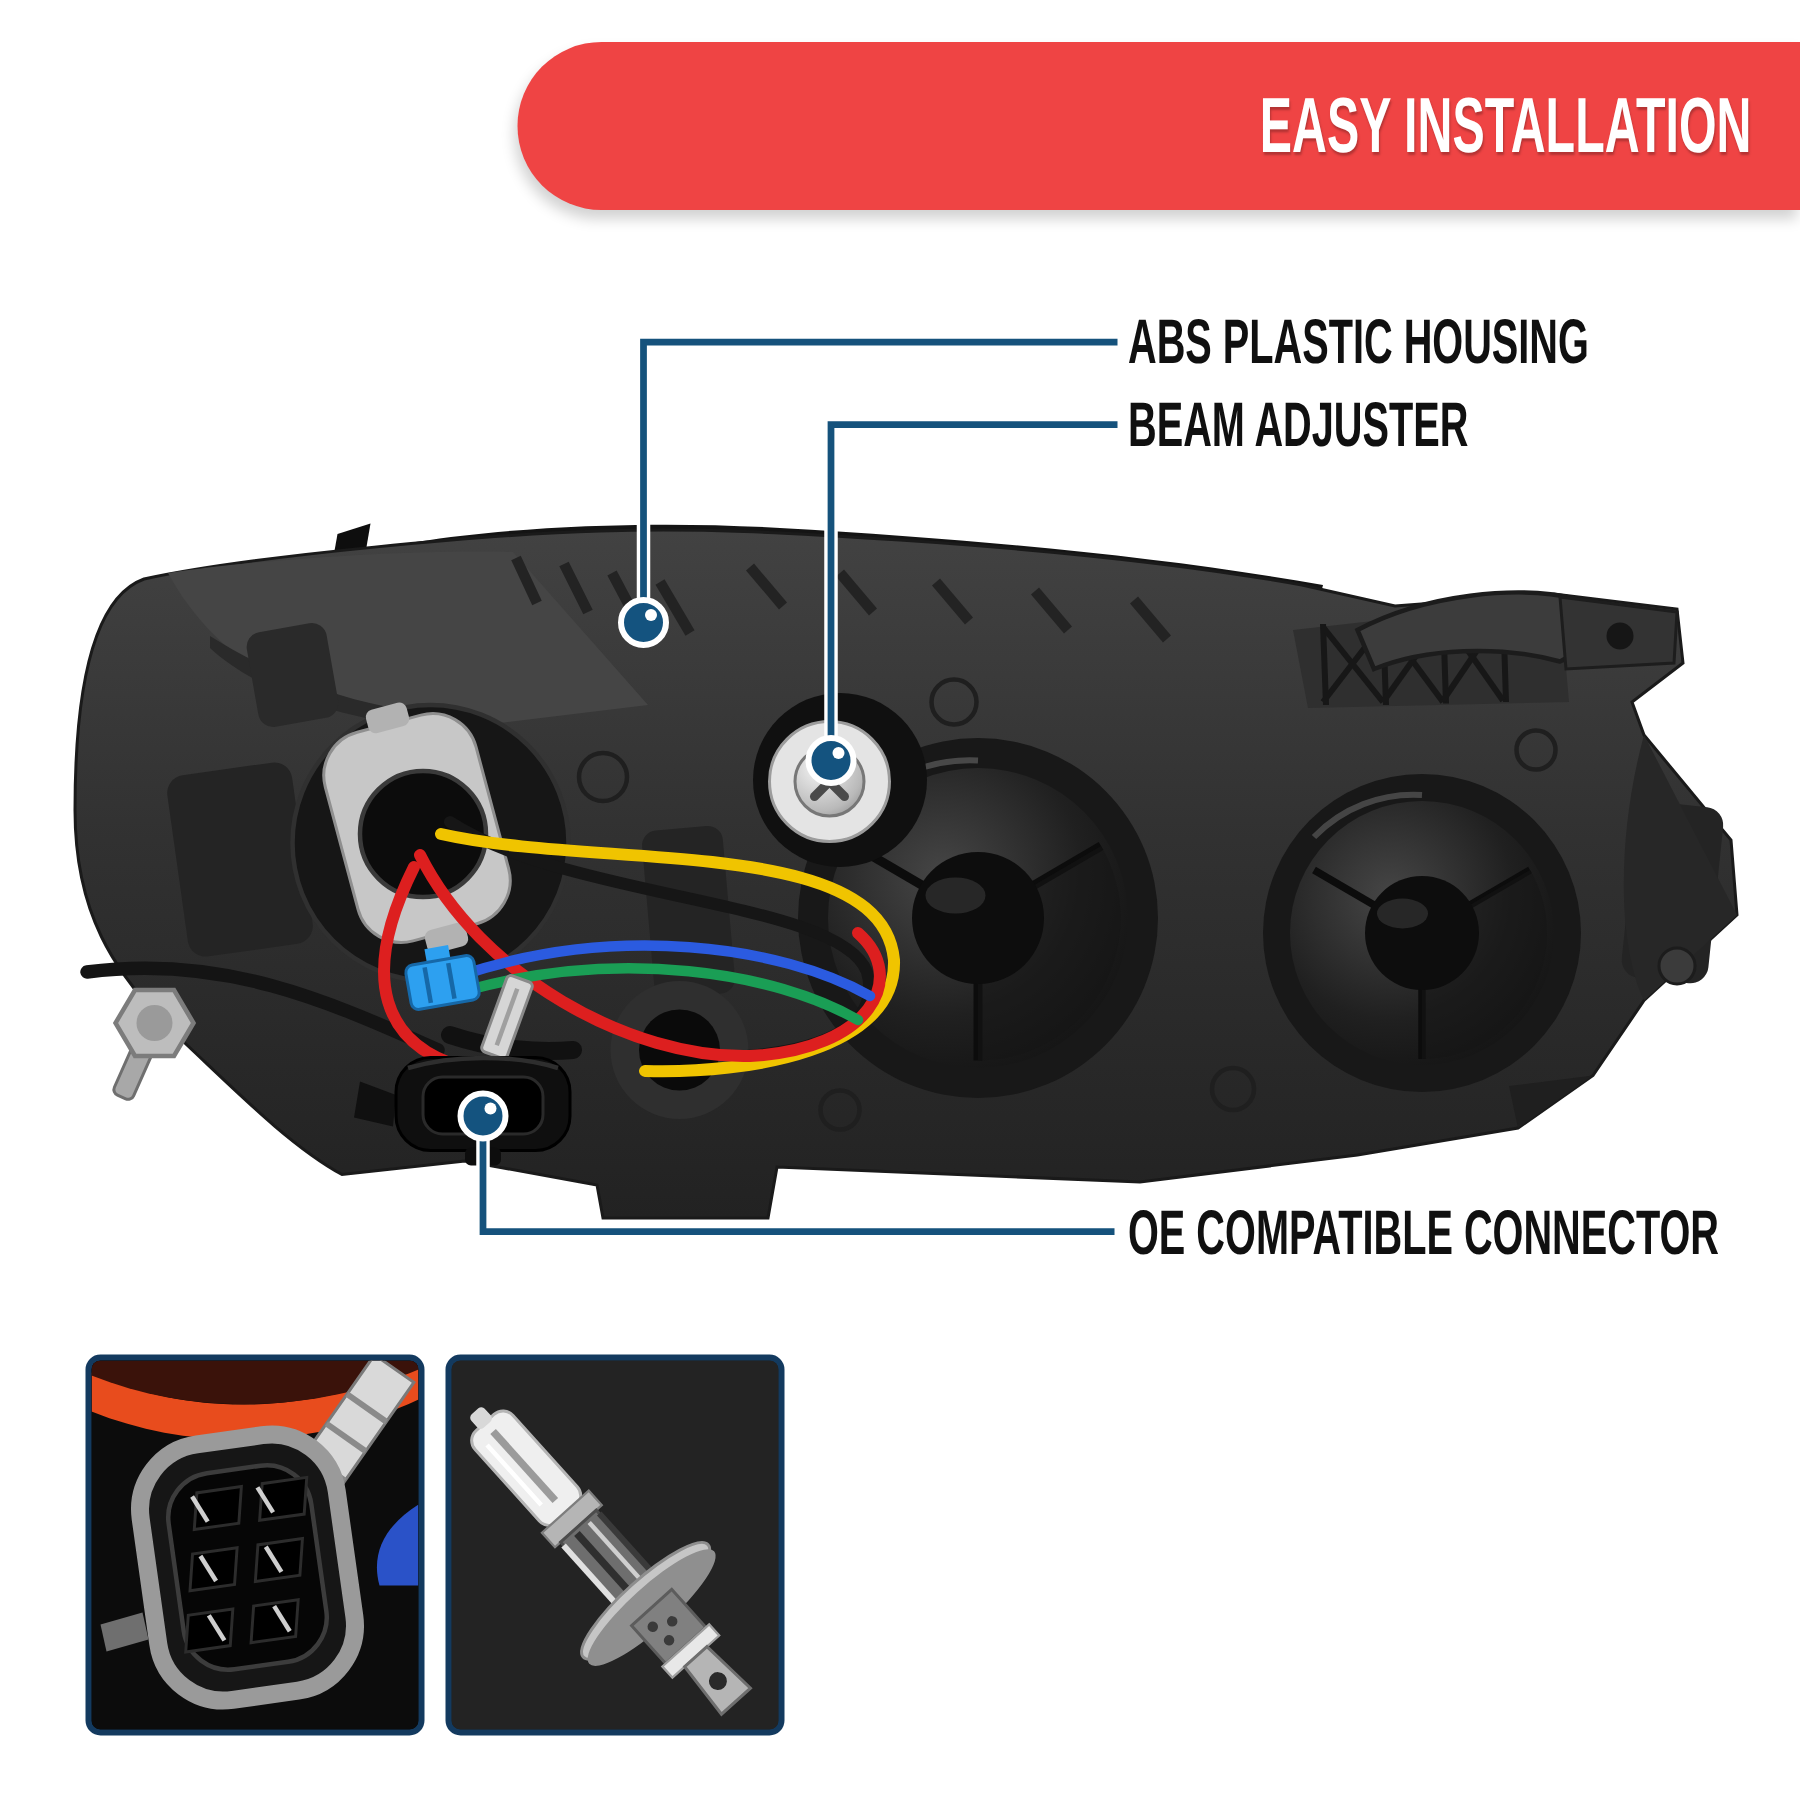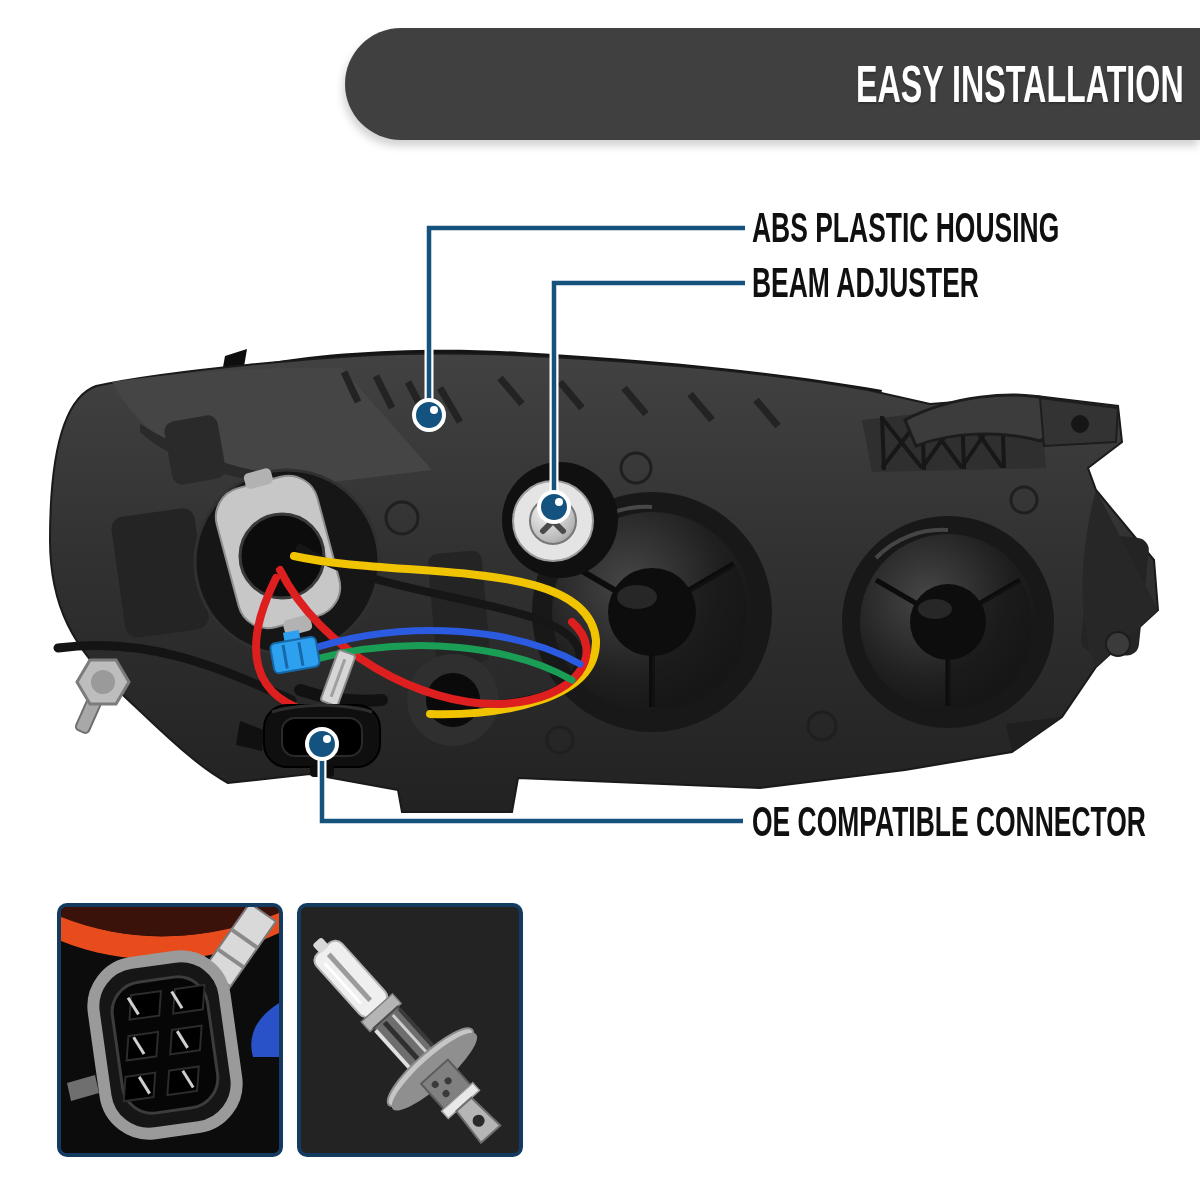--- a/index.html
+++ b/index.html
@@ -2,23 +2,23 @@
 <html><head>
 <meta charset="utf-8">
 <style>
   html,body{margin:0;padding:0;}
   body{
     width:1200px;height:1200px;position:relative;background:#ffffff;
     font-family:"Liberation Sans",sans-serif;overflow:hidden;
   }
   .banner{
     position:absolute;left:345px;top:28px;width:855px;height:112px;
-    background:#404040;border-radius:56px 0 0 56px;
+    background:#ef4444;border-radius:56px 0 0 56px;
     display:flex;align-items:center;justify-content:flex-end;
-    padding-right:16px;box-sizing:border-box;
+    padding-right:32px;box-sizing:border-box;
     box-shadow:-2px 6px 9px rgba(0,0,0,0.18);
   }
   .banner-text{
     color:#ffffff;font-weight:bold;font-size:52px;line-height:1;
     white-space:nowrap;transform:scaleX(0.62);transform-origin:right center;
     text-shadow:1px 2px 2px rgba(0,0,0,0.25);
   }
   .callout-label{
     position:absolute;color:#101010;font-weight:bold;font-size:42px;line-height:1;
     white-space:nowrap;transform:scaleX(0.63);transform-origin:left center;

